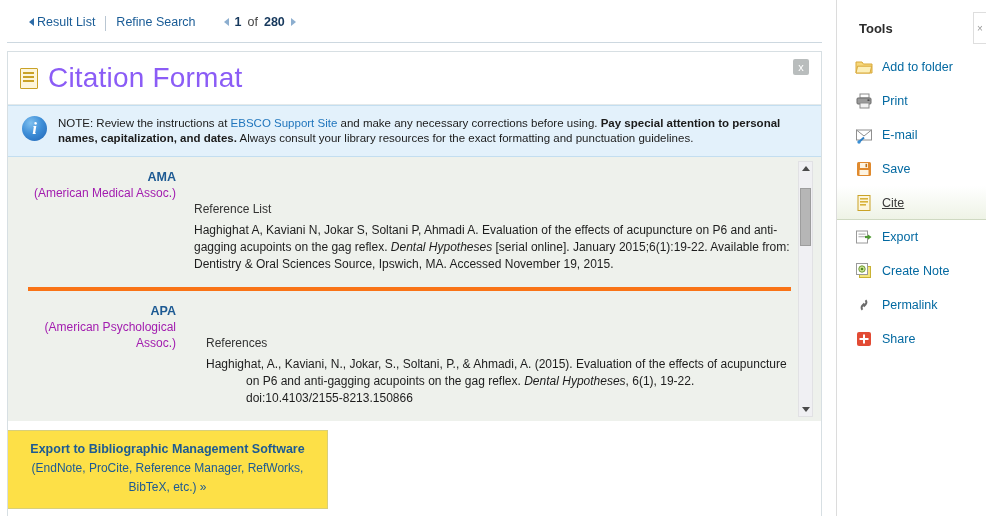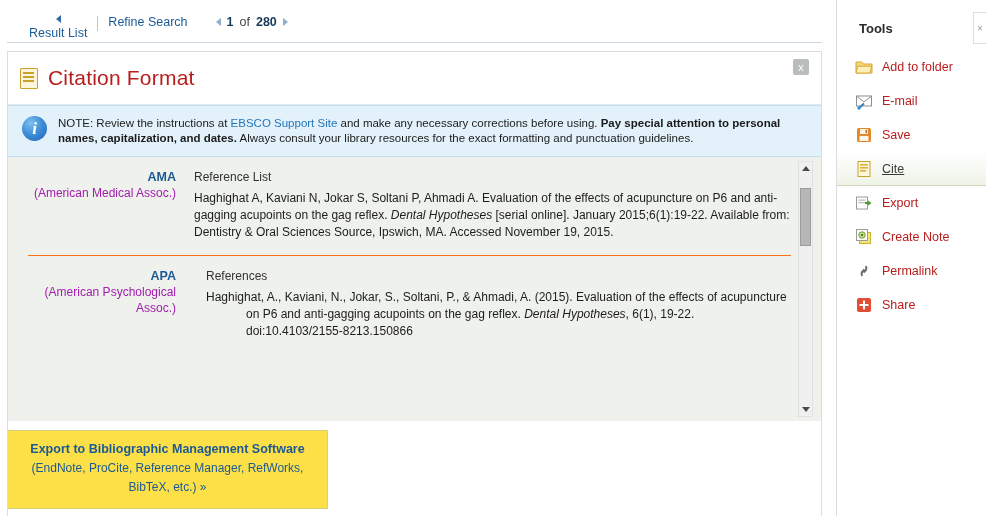--- a/index.html
+++ b/index.html
@@ -33,21 +33,20 @@
   .topnav a {
     color: #1a5c96;
     text-decoration: none;
     white-space: nowrap;
   }
   .nav-result {
     display: flex;
     align-items: center;
     gap: 3px;
     padding-left: 22px;
-    flex-direction: column;
   }
   .tri-left {
     width: 0; height: 0;
     border-top: 4px solid transparent;
     border-bottom: 4px solid transparent;
     border-right: 5px solid #2d6ca8;
     display: inline-block;
   }
   .tri-right {
     width: 0; height: 0;
@@ -106,22 +105,22 @@
   }
   .doc-icon::before {
     content: "";
     position: absolute;
     left: 2px; top: 3px;
     width: 11px; height: 2px;
     background: #c9a227;
     box-shadow: 0 4px 0 #c9a227, 0 8px 0 #c9a227;
   }
   .card-title {
-    font-size: 21px;
-    color: #b91c1c;
+    font-size: 28px;
+    color: #8b5cf6;
     font-weight: normal;
     letter-spacing: .2px;
   }
   .close-box {
     position: absolute;
     right: 12px;
     top: 7px;
     width: 16px;
     height: 16px;
     background: #b9bdbd;
@@ -180,21 +179,21 @@
     position: absolute;
     left: 20px;
     right: 30px;
     top: 0;
     bottom: 0;
     overflow: hidden;
   }
   .cite-row {
     display: flex;
     padding: 13px 0 14px 0;
-    border-bottom: 1px solid #f97316;
+    border-bottom: 4px solid #f97316;
   }
   .cite-row:last-child { border-bottom: none; gap: 12px; }
   .cite-style {
     width: 166px;
     flex: none;
     text-align: right;
     padding-right: 18px;
     box-sizing: border-box;
   }
   .cite-style .abbr {
@@ -203,21 +202,21 @@
     font-size: 12.5px;
     display: block;
     margin-bottom: 1px;
   }
   .cite-style .full {
     color: #a21caf;
     font-size: 12px;
     line-height: 16px;
     display: block;
   }
-  .cite-body { flex: 1; }
+  .cite-body { flex: 1; margin-top: 32px; }
   .cite-label {
     font-size: 12px;
     color: #333333;
     margin-bottom: 6px;
   }
   .cite-text {
     font-size: 12px;
     line-height: 17px;
     color: #1d1d1d;
   }
@@ -343,21 +342,21 @@
     align-items: center;
     height: 34px;
     padding-left: 18px;
     gap: 9px;
     cursor: pointer;
     text-decoration: none;
     box-sizing: border-box;
   }
   .tool-item .label {
     font-size: 12.5px;
-    color: #b91c1c;
+    color: #0369a1;
   }
   .tool-item.active {
     background: linear-gradient(to bottom, #ffffff 0%, #eef3e6 100%);
     border-bottom: 1px solid #cfd9c2;
   }
   .tool-item.active .label { color: #3a3a3a; text-decoration: underline; }
   .ticon { width: 18px; height: 18px; flex: none; position: relative; }
 </style>
 </head>
 <body>
@@ -451,20 +450,31 @@
       <a href="#" class="tool-item">
         <span class="ticon">
           <svg viewBox="0 0 18 18" width="18" height="18">
               <path d="M1 4h6l1.4 2H17v9H1z" fill="#f7d77a" stroke="#d9a93a" stroke-width="1"></path>
               <path d="M2.6 8.2h14L15 15H1z" fill="#fcefb8" stroke="#d9a93a" stroke-width="1"></path>
             </svg>
         </span>
         <span class="label">Add to folder</span>
       </a>
 
+      <a href="#" class="tool-item">
+        <span class="ticon">
+          <svg viewBox="0 0 18 18" width="18" height="18">
+              <rect x="5" y="2" width="9" height="4" fill="#ffffff" stroke="#8b8b8b"></rect>
+              <rect x="2" y="6" width="14" height="6" rx="1" fill="#9a9a9a" stroke="#6c6c6c"></rect>
+              <rect x="5" y="11" width="9" height="5" fill="#f2f2f2" stroke="#8b8b8b"></rect>
+              <rect x="12.5" y="7.4" width="2" height="1.6" fill="#4a4a4a"></rect>
+            </svg>
+        </span>
+        <span class="label">Print</span>
+      </a>
 
       <a href="#" class="tool-item">
         <span class="ticon">
           <svg viewBox="0 0 18 18" width="18" height="18">
               <rect x="1.5" y="4" width="15" height="10" fill="#ffffff" stroke="#8f8f8f"></rect>
               <path d="M1.5 4l7.5 6 7.5-6" fill="none" stroke="#8f8f8f"></path>
               <path d="M4 16l5-4.4" stroke="#2f7fc4" stroke-width="2" fill="none"></path>
               <circle cx="4" cy="16" r="1.7" fill="#3a8fd4"></circle>
             </svg>
         </span>

